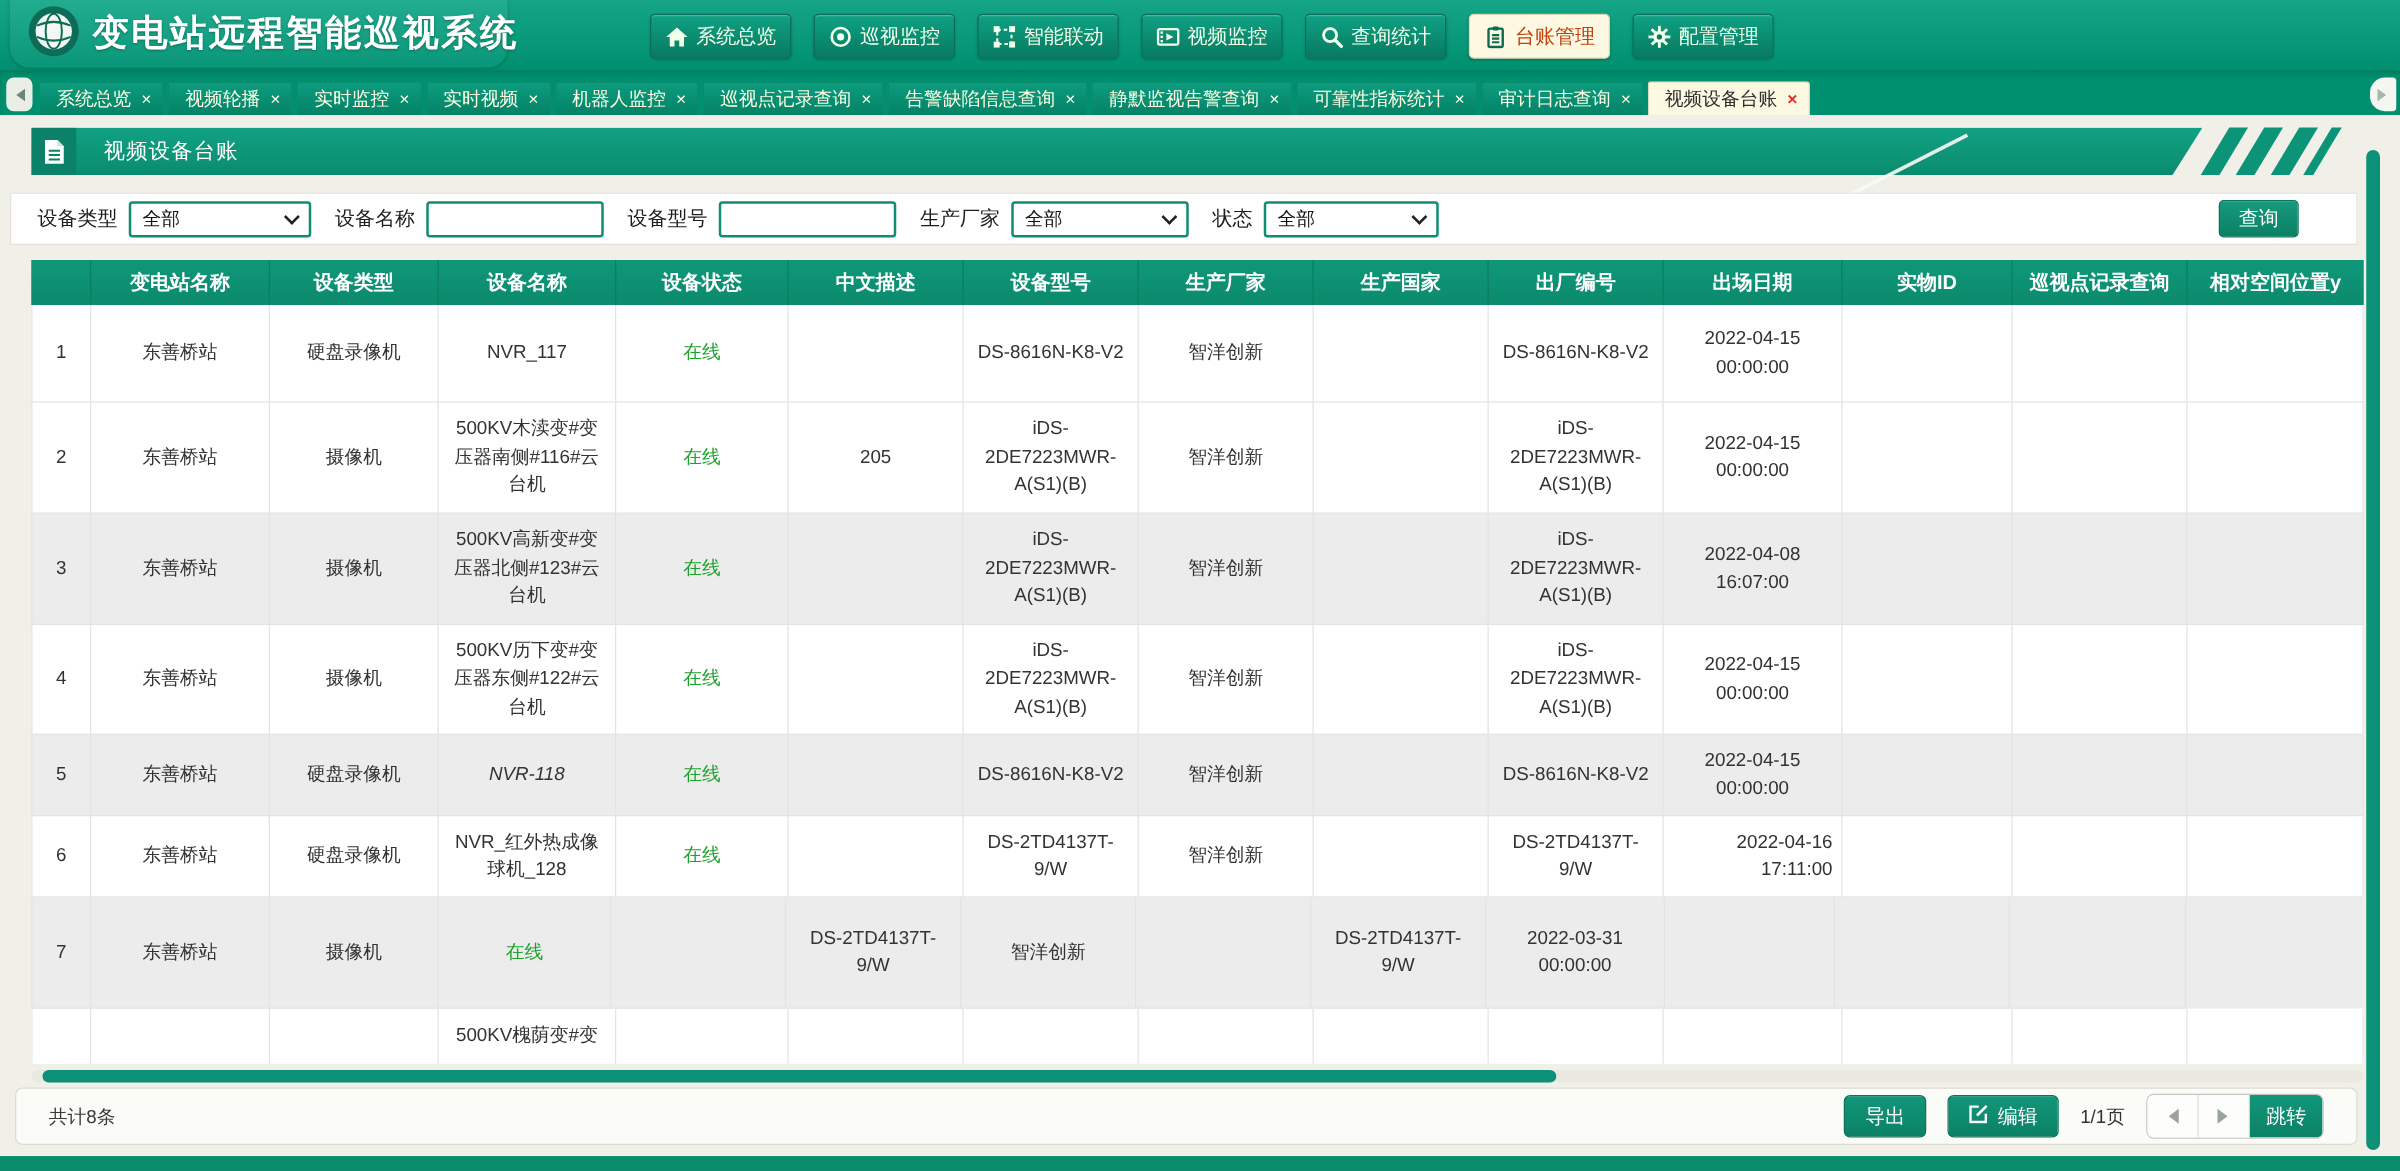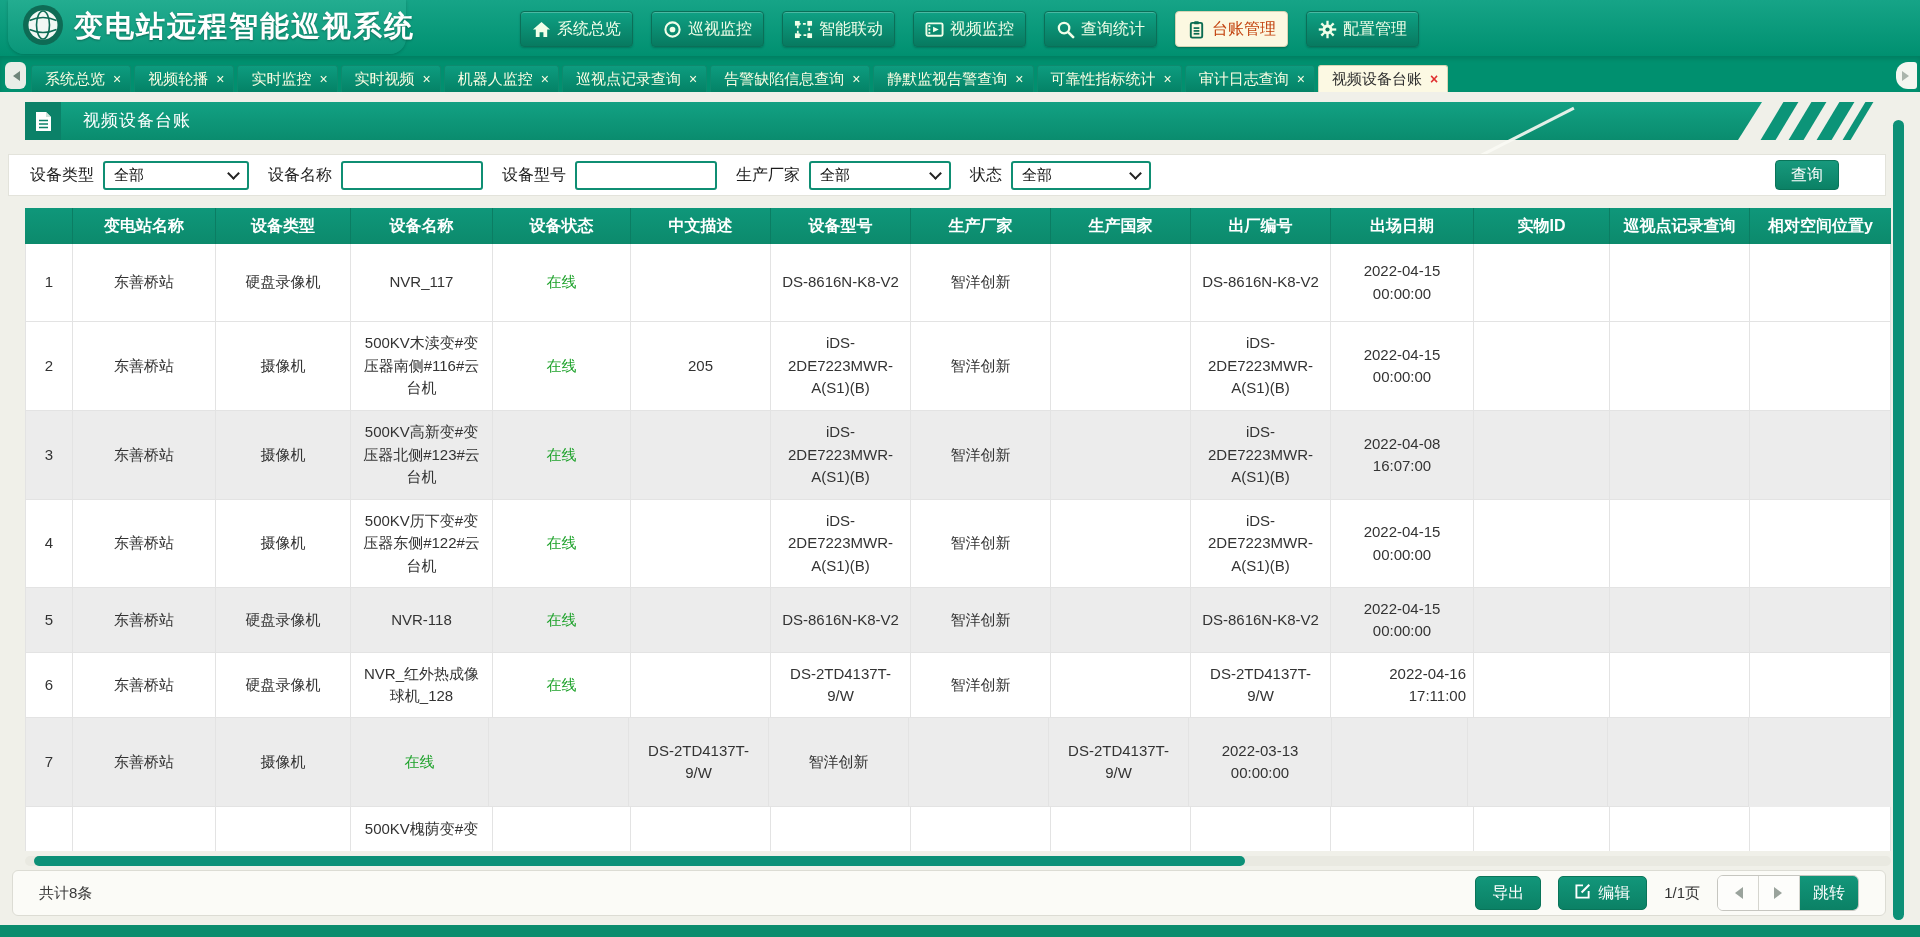--- a/index.html
+++ b/index.html
@@ -403,21 +403,21 @@
             <div class="tcell" style="width: 140px;">iDS-2DE7223MWR-A(S1)(B)</div>
             <div class="tcell" style="width: 143px;">2022-04-15 00:00:00</div>
             <div class="tcell" style="width: 136px;"></div>
             <div class="tcell" style="width: 140px;"></div>
             <div class="tcell" style="width: 141px;"></div>
           </div>
           <div class="trow alt" style="height: 65px;">
             <div class="tcell" style="width: 48px;">5</div>
             <div class="tcell" style="width: 143px;">东善桥站</div>
             <div class="tcell" style="width: 135px;">硬盘录像机</div>
-            <div class="tcell" style="width: 142px;">NVR-118</div>
+            <div class="tcell" style="width: 142px; font-style: italic;">NVR-118</div>
             <div class="tcell online" style="width: 138px;">在线</div>
             <div class="tcell" style="width: 140px;"></div>
             <div class="tcell" style="width: 140px;">DS-8616N-K8-V2</div>
             <div class="tcell" style="width: 140px;">智洋创新</div>
             <div class="tcell" style="width: 140px;"></div>
             <div class="tcell" style="width: 140px;">DS-8616N-K8-V2</div>
             <div class="tcell" style="width: 143px;">2022-04-15 00:00:00</div>
             <div class="tcell" style="width: 136px;"></div>
             <div class="tcell" style="width: 140px;"></div>
             <div class="tcell" style="width: 141px;"></div>
@@ -441,21 +441,21 @@
           <div class="trow alt" style="height: 89px;">
             <div class="tcell" style="width: 48px;">7</div>
             <div class="tcell" style="width: 143px;">东善桥站</div>
             <div class="tcell" style="width: 135px;">摄像机</div>
             <div class="tcell online" style="width: 138px;">在线</div>
             <div class="tcell" style="width: 140px;"></div>
             <div class="tcell" style="width: 140px;">DS-2TD4137T-9/W</div>
             <div class="tcell" style="width: 140px;">智洋创新</div>
             <div class="tcell" style="width: 140px;"></div>
             <div class="tcell" style="width: 140px;">DS-2TD4137T-9/W</div>
-            <div class="tcell" style="width: 143px;">2022-03-13 00:00:00</div>
+            <div class="tcell" style="width: 143px;">2022-03-31 00:00:00</div>
             <div class="tcell" style="width: 136px;"></div>
             <div class="tcell" style="width: 140px;"></div>
             <div class="tcell" style="width: 141px;"></div>
           </div>
           <div class="trow partial" style="height: 44px;">
             <div class="tcell" style="width: 48px;"></div>
             <div class="tcell" style="width: 143px;"></div>
             <div class="tcell" style="width: 135px;"></div>
             <div class="tcell" style="width: 142px;">500KV槐荫变#变</div>
             <div class="tcell" style="width: 138px;"></div>

